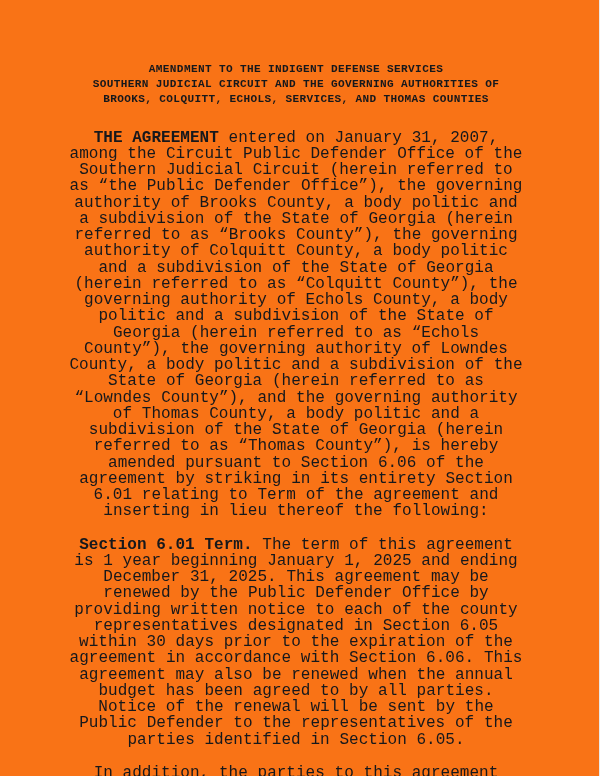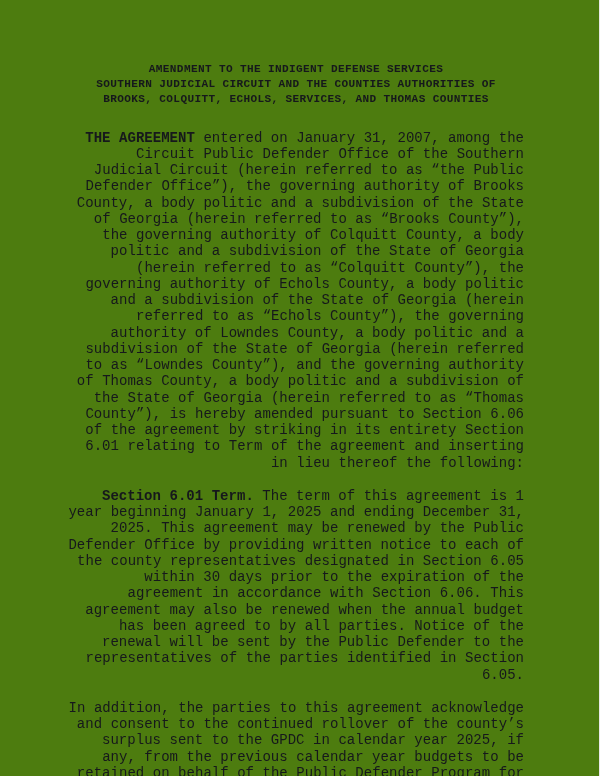--- a/index.html
+++ b/index.html
@@ -12,21 +12,21 @@
     width: 600px;
     height: 776px;
     overflow: hidden;
     font-family: "Liberation Mono", "DejaVu Sans Mono", monospace;
     color: #16181c;
     position: relative;
   }
   .page {
     position: absolute;
     inset: 0;
-    background: #4d7c0f;
+    background: #f97316;
     border-right: 1px solid #e9e9e9;
     box-sizing: border-box;
     padding-left: 10px;
   }
   .content {
     position: absolute;
     left: 68px;
     top: 62px;
     width: 456px;
   }
@@ -37,42 +37,42 @@
     line-height: 15.2px;
     letter-spacing: 0.35px;
     margin: 0 0 22px 0;
   }
   .title-block .title-line {
     display: block;
     white-space: pre;
   }
   p.para {
     margin: 0 0 17px 0;
-    font-size: 14px;
+    font-size: 16px;
     line-height: 16.25px;
-    text-align: right;
+    text-align: center;
     letter-spacing: 0.02px;
     word-spacing: 0.1px;
   }
   p.para:last-child {
     margin-bottom: 15px;
   }
   .lead {
     font-weight: bold;
   }
 </style>
 </head>
 <body>
 
 <div class="page">
   <div class="content">
 
     <div class="title-block">
       <span class="title-line">AMENDMENT TO THE INDIGENT DEFENSE SERVICES</span>
-      <span class="title-line">SOUTHERN JUDICIAL CIRCUIT AND THE COUNTIES AUTHORITIES OF</span>
+      <span class="title-line">SOUTHERN JUDICIAL CIRCUIT AND THE GOVERNING AUTHORITIES OF</span>
       <span class="title-line">BROOKS, COLQUITT, ECHOLS, SERVICES, AND THOMAS COUNTIES</span>
     </div>
 
     <p class="para"><span class="lead">THE AGREEMENT</span><span> entered on January 31, 2007, among the Circuit Public Defender Office of the Southern Judicial Circuit (herein referred to as “the Public Defender Office”), the governing authority of Brooks County, a body politic and a subdivision of the State of Georgia (herein referred to as “Brooks County”), the governing authority of Colquitt County, a body politic and a subdivision of the State of Georgia (herein referred to as “Colquitt County”), the governing authority of Echols County, a body politic and a subdivision of the State of Georgia (herein referred to as “Echols County”), the governing authority of Lowndes County, a body politic and a subdivision of the State of Georgia (herein referred to as “Lowndes County”), and the governing authority of Thomas County, a body politic and a subdivision of the State of Georgia (herein referred to as “Thomas County”), is hereby amended pursuant to Section 6.06 of the agreement by striking in its entirety Section 6.01 relating to Term of the agreement and inserting in lieu thereof the following:</span></p>
 
     <p class="para"><span class="lead">Section 6.01 Term.</span><span>  The term of this agreement is 1 year beginning January 1, 2025 and ending December 31, 2025.  This agreement may be renewed by the Public Defender Office by providing written notice to each of the county representatives designated in Section 6.05 within 30 days prior to the expiration of the agreement in accordance with Section 6.06.  This agreement may also be renewed when the annual budget has been agreed to by all parties.  Notice of the renewal will be sent by the Public Defender to the representatives of the parties identified in Section 6.05.</span></p>
 
     <p class="para"><span>In addition, the parties to this agreement acknowledge and consent to the continued rollover of the county’s surplus sent to the GPDC in calendar year 2025, if any, from the previous calendar year budgets to be retained on behalf of the Public Defender Program for FY 2025-2026. These funds are specific to personnel and operating expenses for the Valdosta office from Lowndes, Brooks and Echols Counties and the personnel budget from Colquitt and Thomas Counties.</span></p>
 
   </div>

